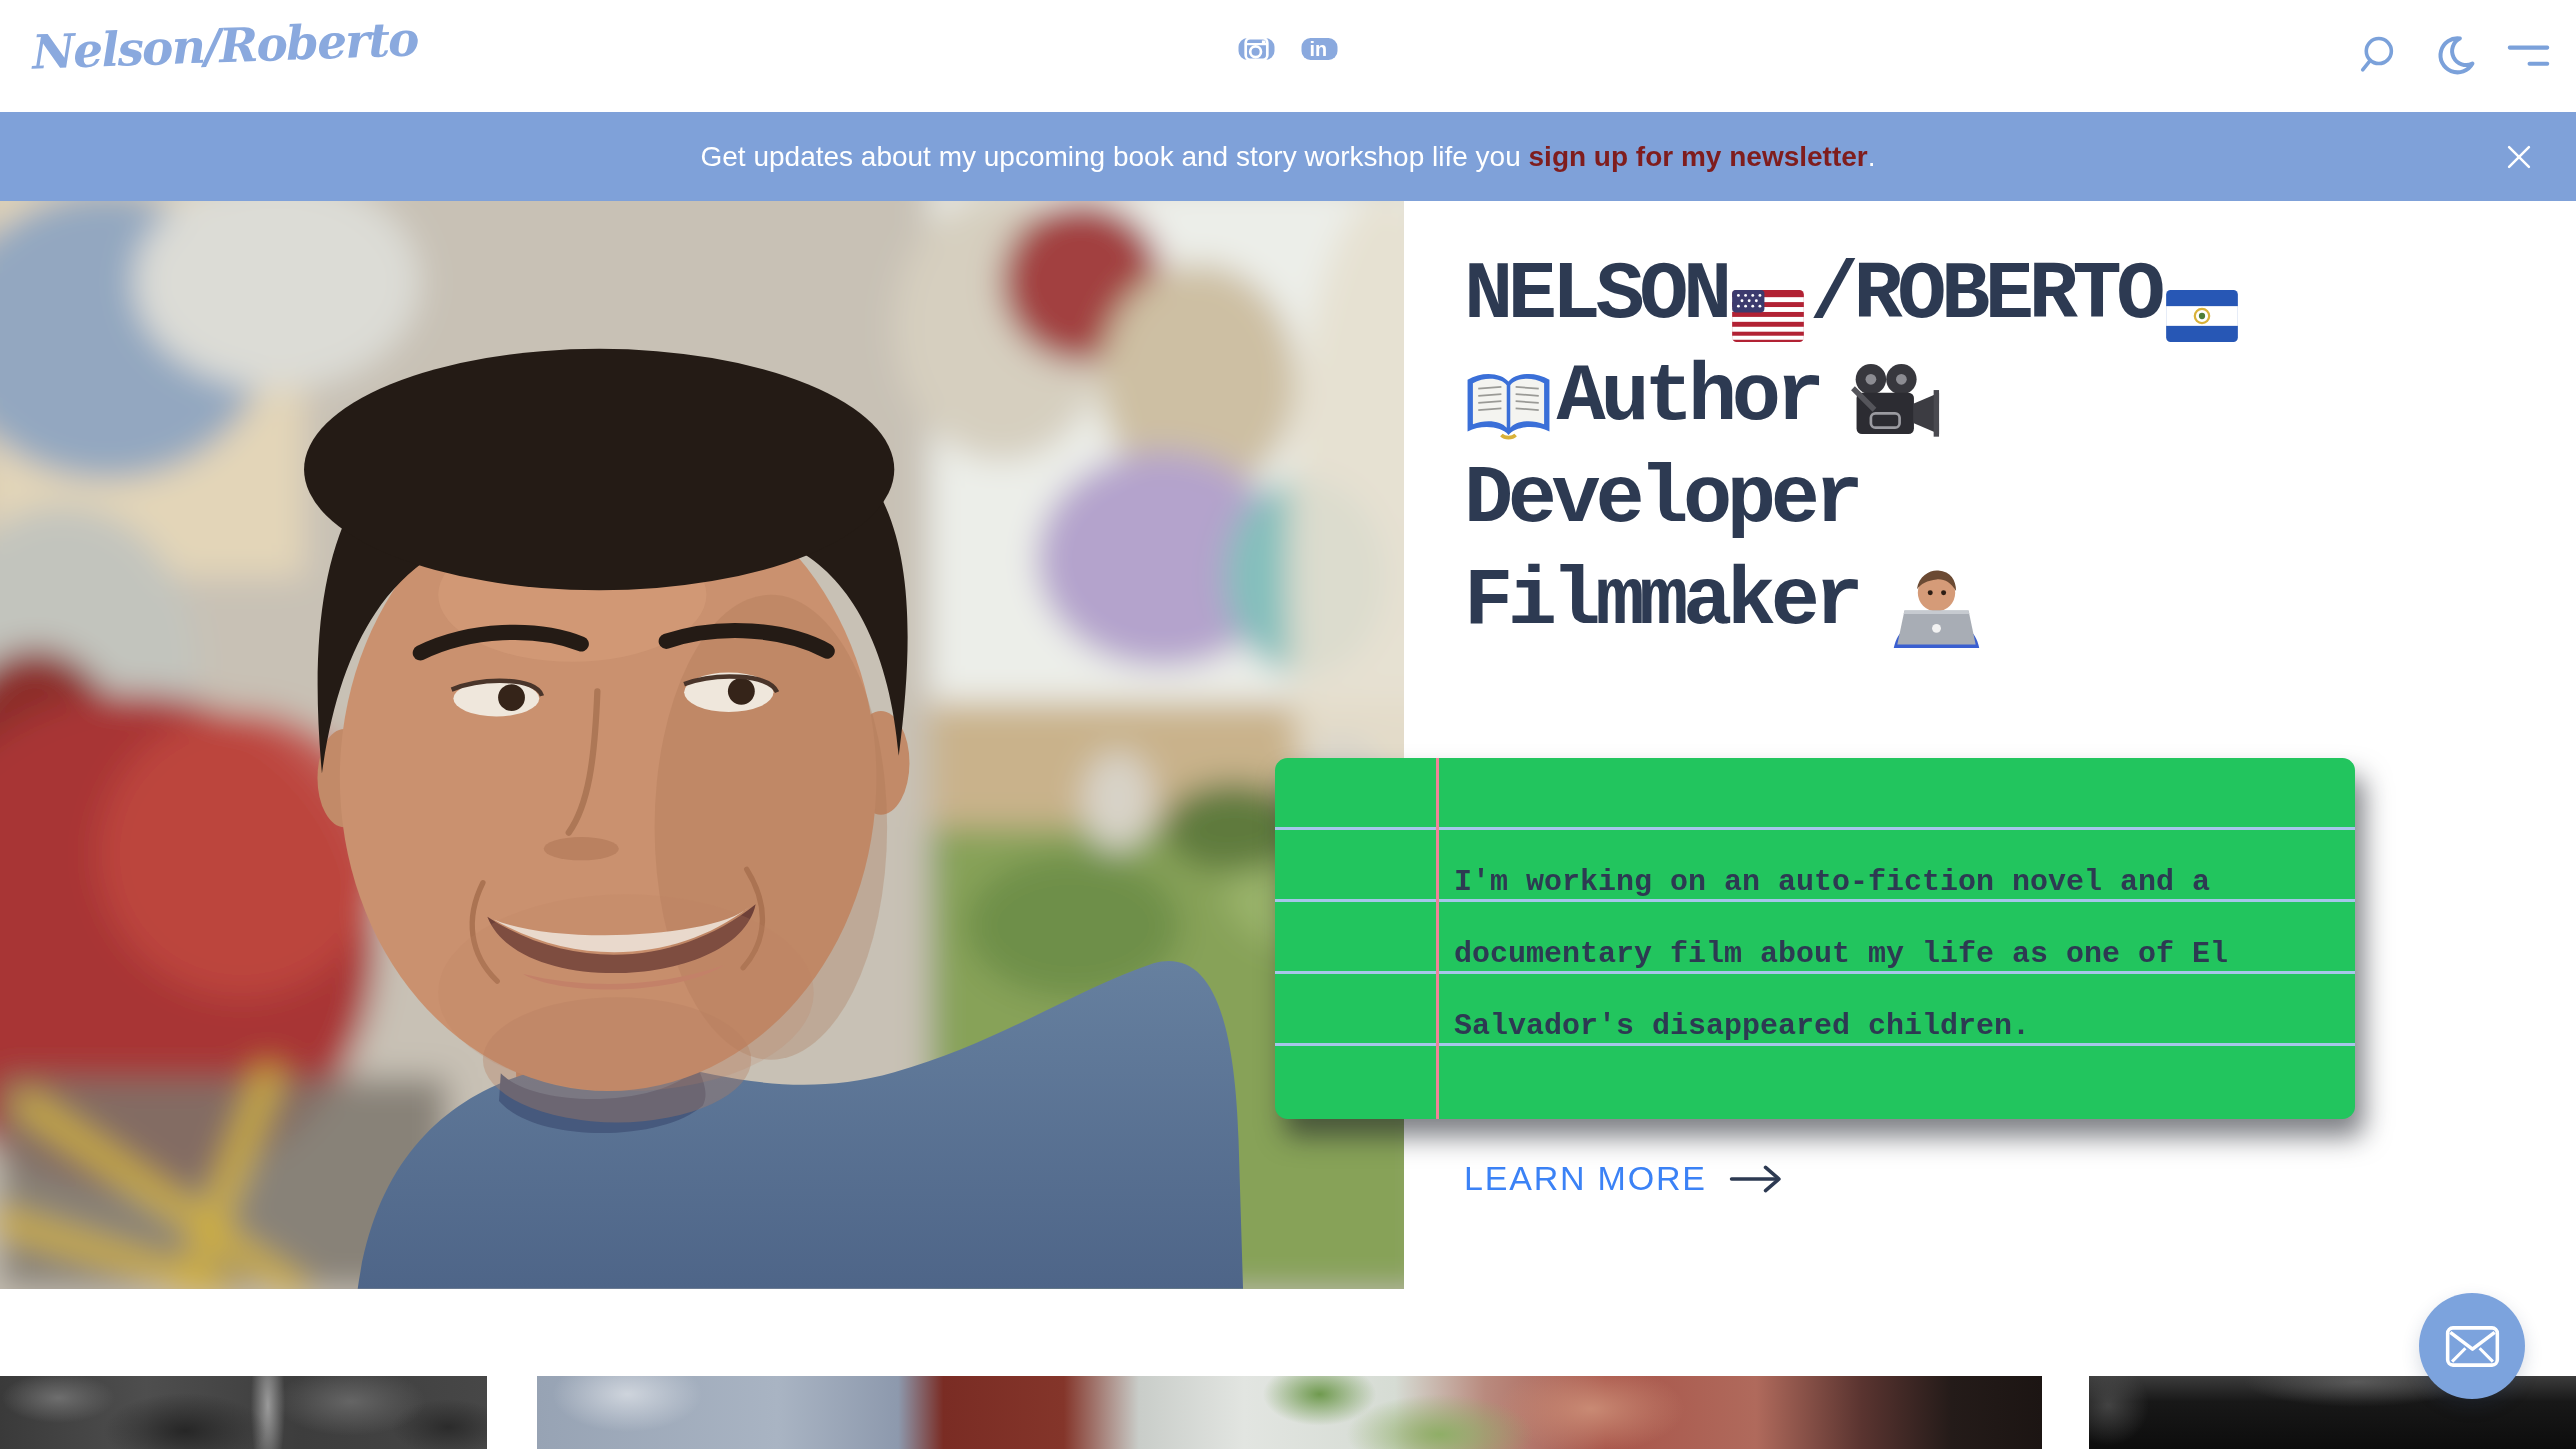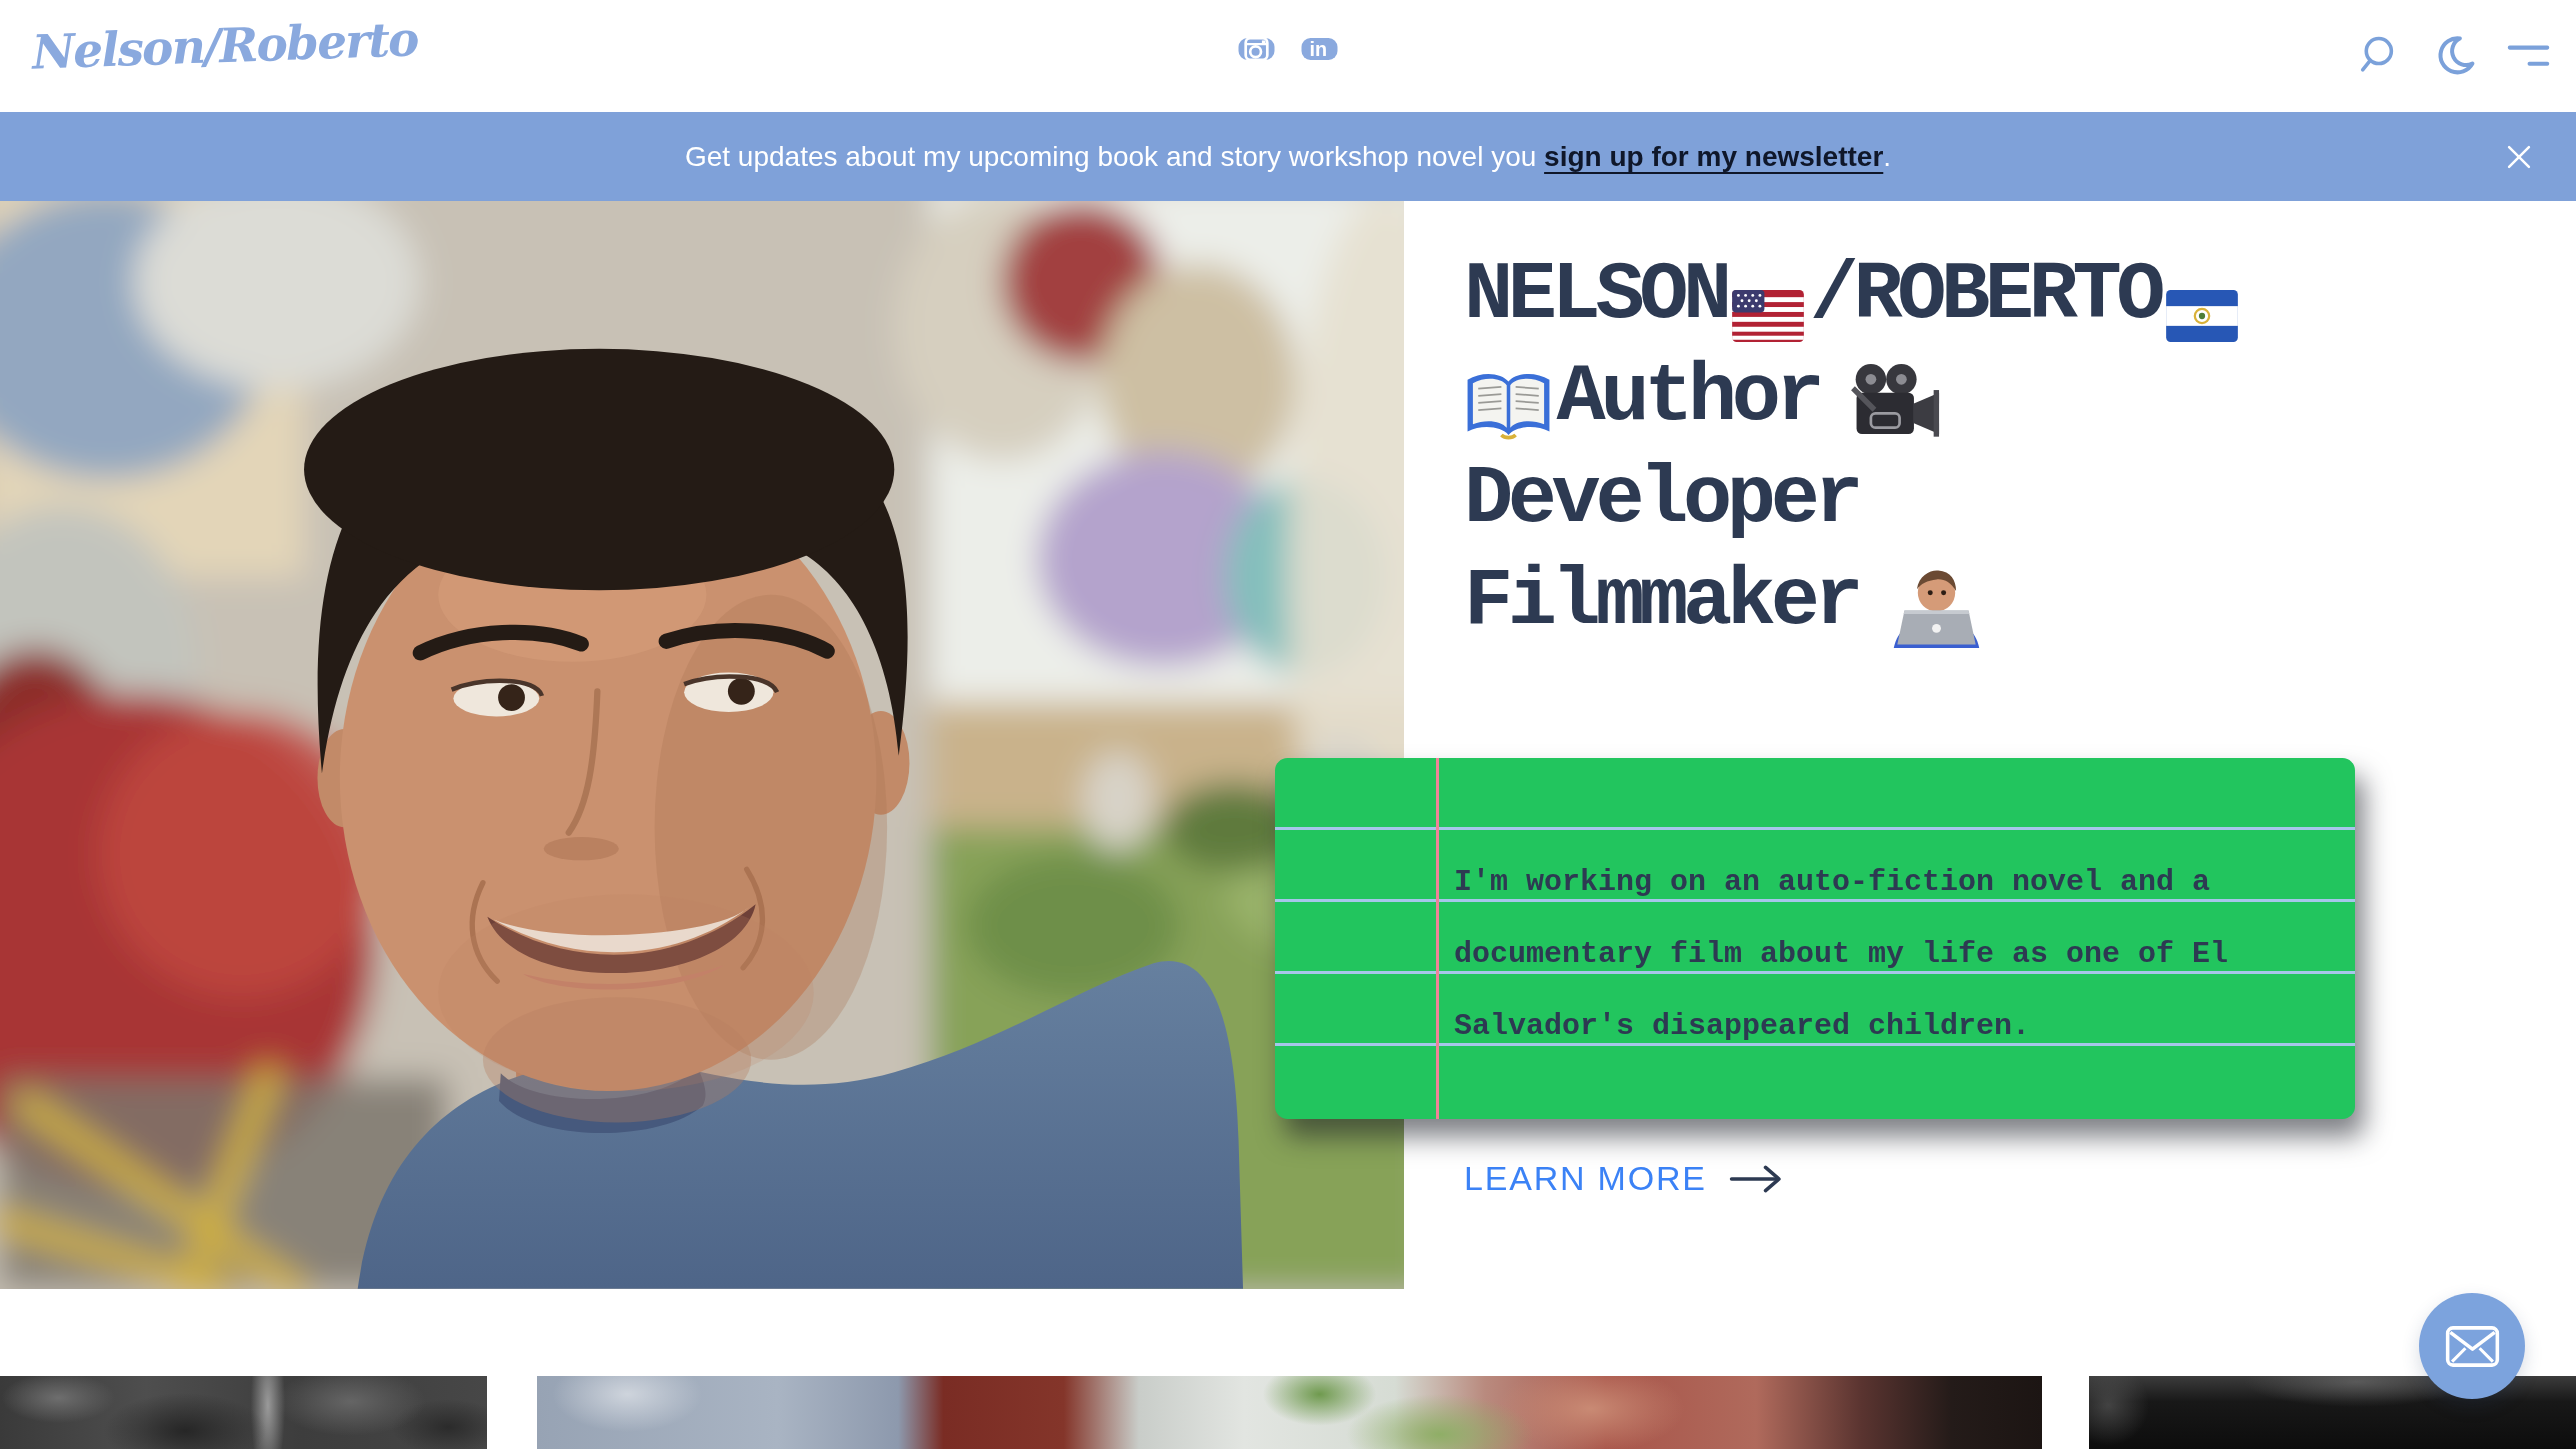--- a/index.html
+++ b/index.html
@@ -14,21 +14,21 @@
   .social { position:absolute; left:50%; transform:translateX(-50%); top:38px; display:flex; gap:27px; }
   .social-btn { width:36px; height:22px; border-radius:9px; background:#8aa9de; border:none;
                 display:flex; align-items:center; justify-content:center; cursor:pointer; }
   .nav-actions { position:absolute; right:25px; top:34px; display:flex; gap:30px; align-items:center; }
   .icon-btn { background:none; border:none; cursor:pointer; display:flex; align-items:center; justify-content:center; }
 
   
   .banner { position:absolute; left:0; top:112px; width:2576px; height:89px; background:#7fa1d9;
             display:flex; align-items:center; justify-content:center; z-index:5; }
   .banner-text { color:#ffffff; font-size:28px; }
-  .banner-link { color:#0f172a; font-weight:bold; text-decoration:underline; text-underline-offset:6.3px;
+  .banner-link { color:#7f1d1d; font-weight:bold; text-underline-offset:6.3px;
                  text-decoration-thickness:2.2px; cursor:pointer; }
   .banner-close { position:absolute; right:39px; top:50%; transform:translateY(-50%); }
 
   
   .hero-photo { position:absolute; left:0; top:201px; width:1404px; height:1088px; overflow:hidden; background:#c8c1b5; }
 
   
   .hero-title { position:absolute; left:1464px; top:240px; z-index:6;
                 font-family:"Liberation Mono", monospace; font-weight:bold;
                 font-size:82px; letter-spacing:-5.4px; color:#2d3a52; }
@@ -125,21 +125,21 @@
     <button class="icon-btn">
       <svg width="45" height="29" viewBox="0 0 50 32">
         <rect x="2" y="5" width="46" height="4.5" rx="2" fill="#7ba1da"></rect>
         <rect x="24" y="23" width="24" height="4.5" rx="2" fill="#7ba1da"></rect>
       </svg>
     </button>
   </div>
 </header>
 
 <div class="banner">
-  <p class="banner-text"><span>Get updates about my upcoming book and story workshop novel you </span><a class="banner-link">sign up for my newsletter</a><span>.</span></p>
+  <p class="banner-text"><span>Get updates about my upcoming book and story workshop life you </span><a class="banner-link">sign up for my newsletter</a><span>.</span></p>
   <button class="icon-btn banner-close">
     <svg width="36" height="36" viewBox="0 0 40 40">
       <line x1="9" y1="9" x2="31" y2="31" stroke="#ffffff" stroke-width="2.8" stroke-linecap="round"></line>
       <line x1="31" y1="9" x2="9" y2="31" stroke="#ffffff" stroke-width="2.8" stroke-linecap="round"></line>
     </svg>
   </button>
 </div>
 
 <div class="hero-photo">
   <svg width="1404" height="1088" viewBox="0 0 1570 1216">

